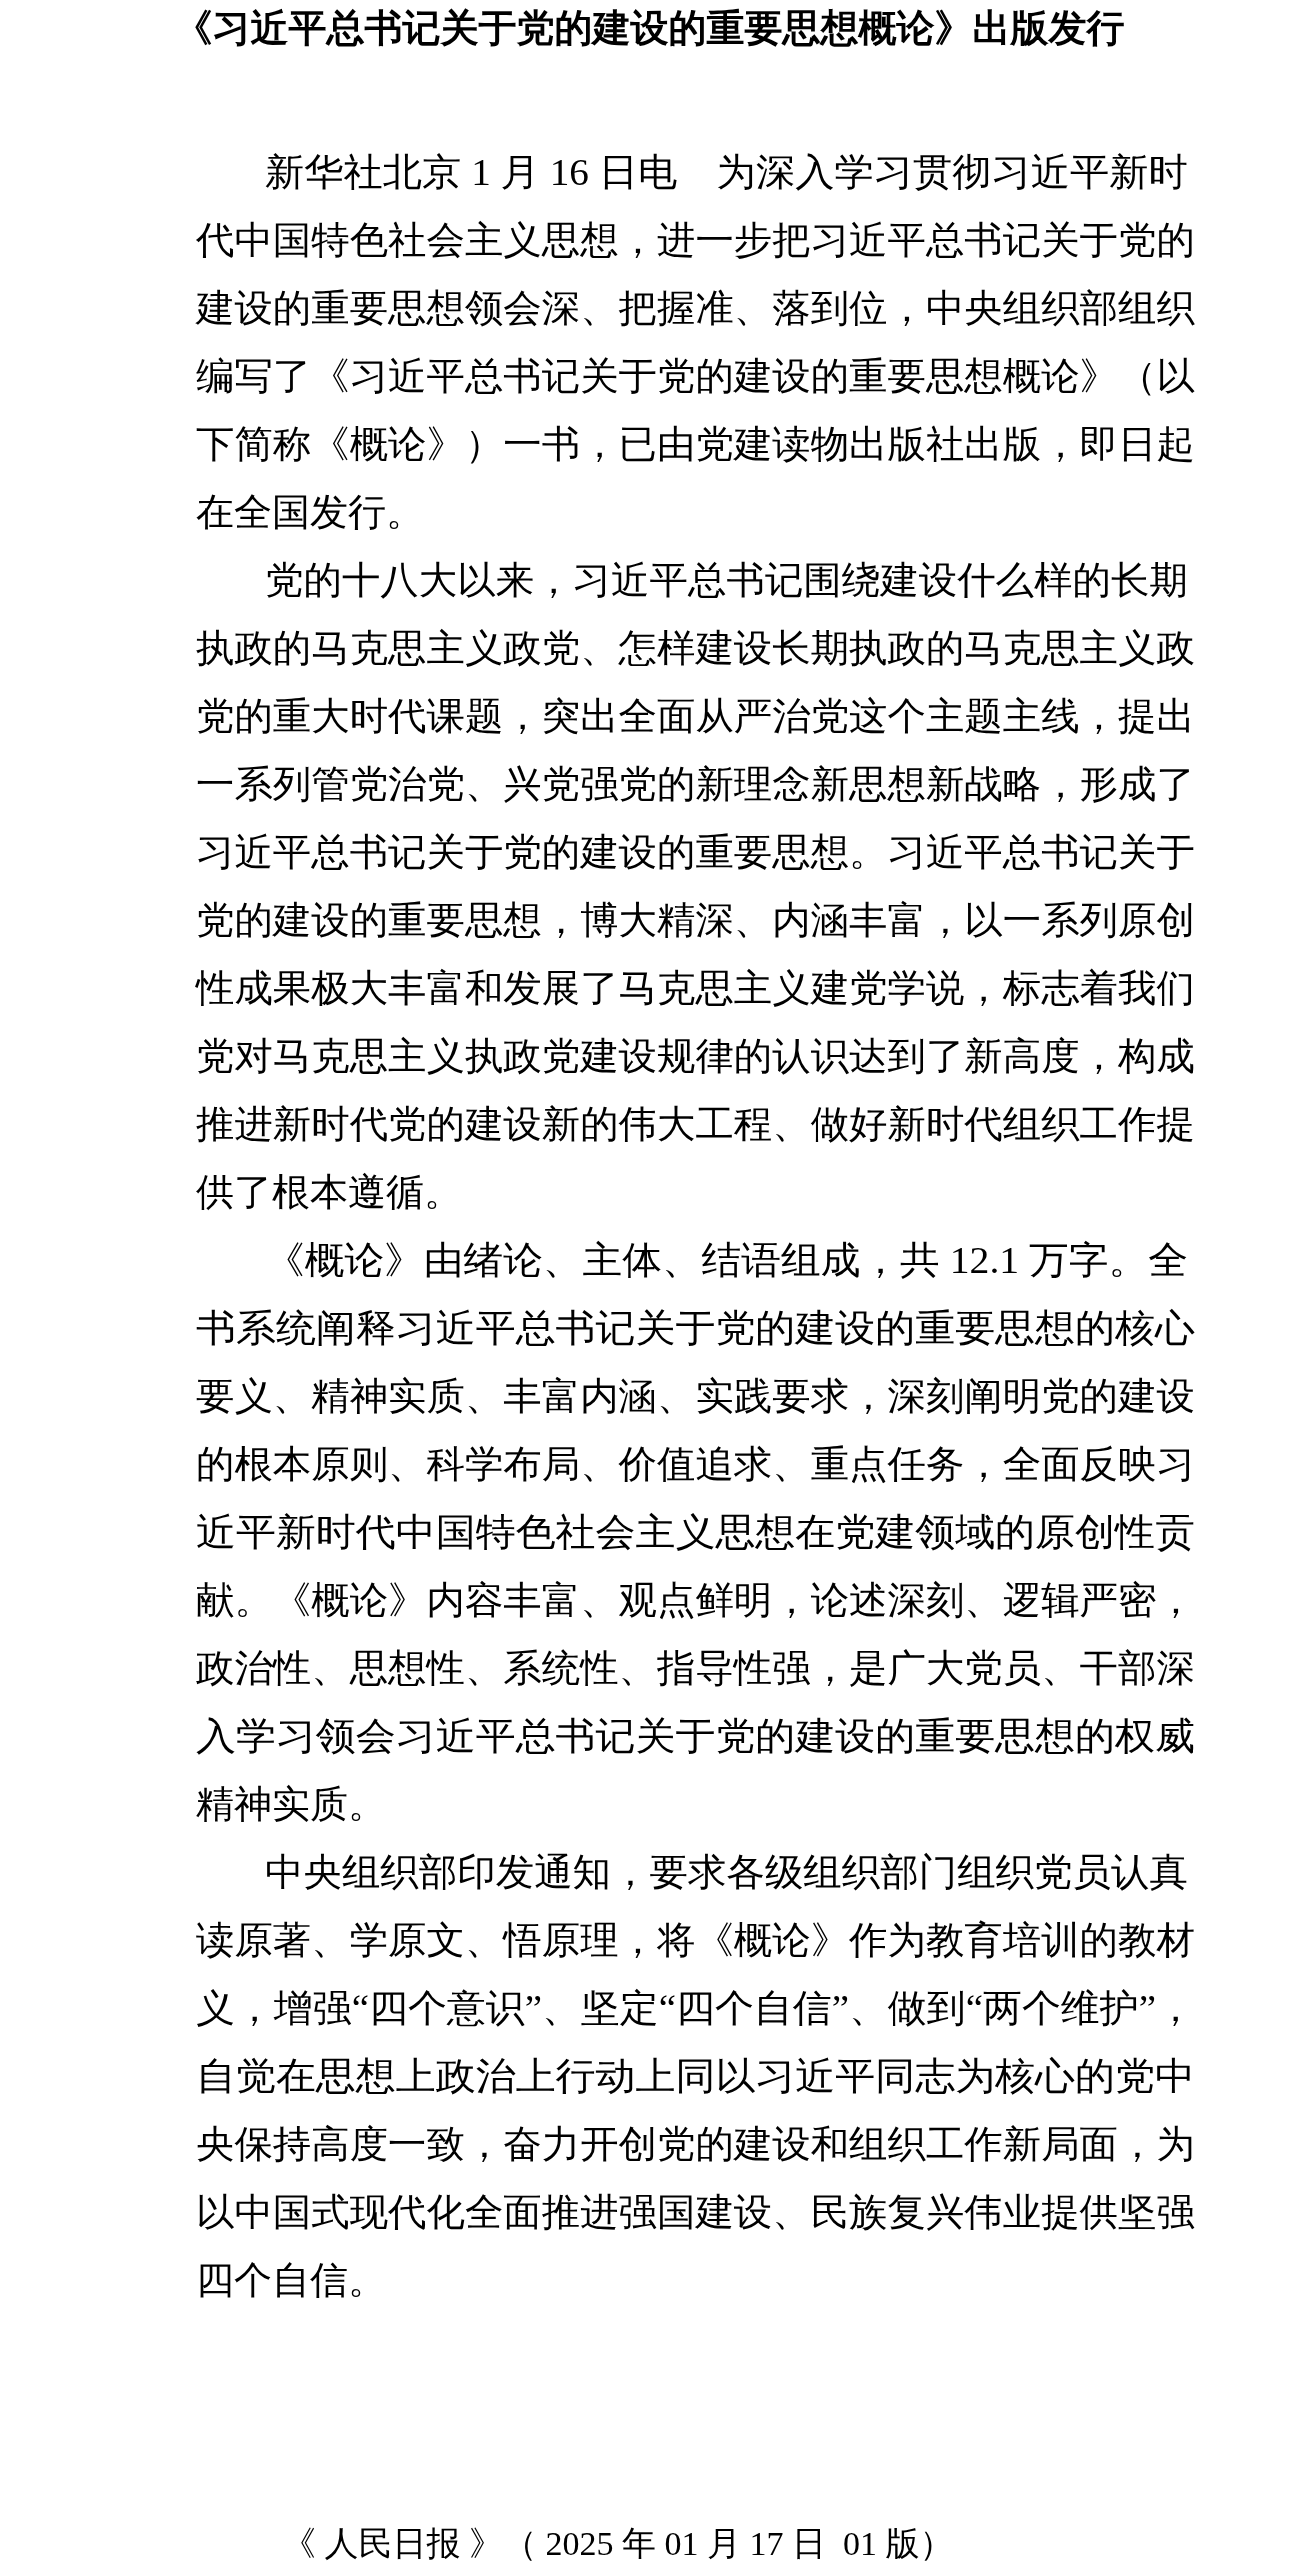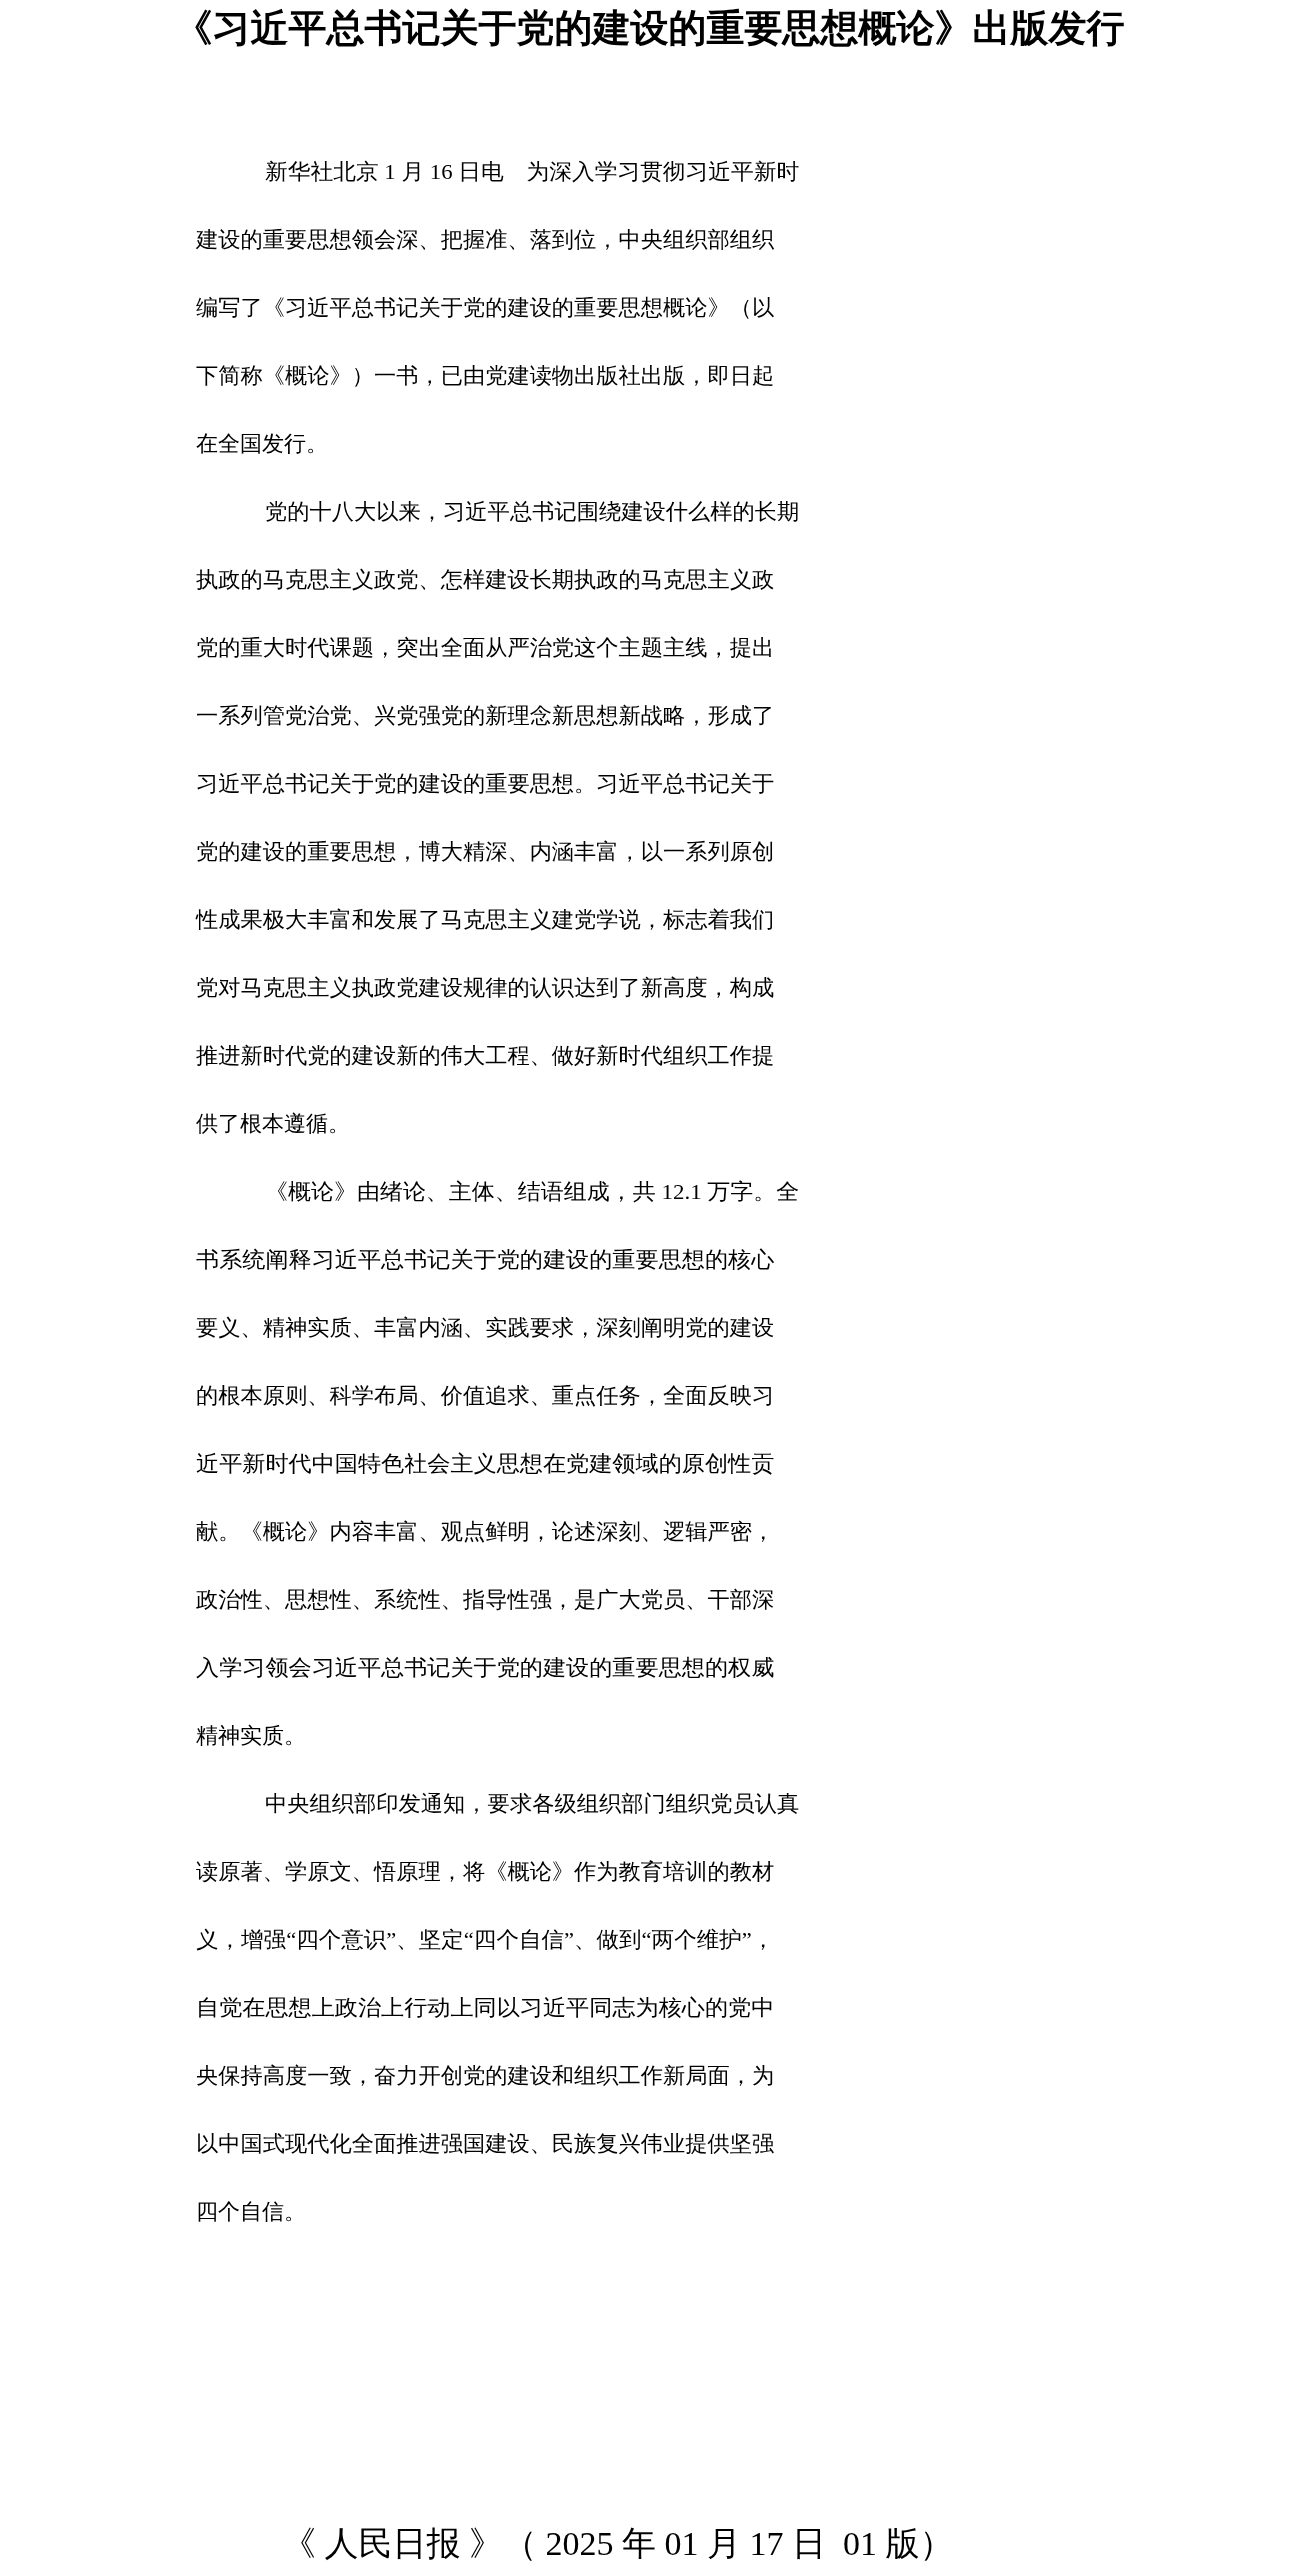--- a/index.html
+++ b/index.html
@@ -31,21 +31,21 @@
     font-weight: bold;
     line-height: 49px;
     letter-spacing: 0;
     white-space: pre;
   }
   .article-body {
     position: absolute;
     top: 138px;
     left: 196px;
     width: 904px;
-    font-size: 22px;
+    font-size: 38px;
   }
   .line {
     height: 68px;
     line-height: 68px;
     white-space: nowrap;
     overflow: visible;
   }
   .line-text {
     display: inline-block;
     transform-origin: 0 50%;
@@ -65,20 +65,21 @@
 </style>
 </head>
 <body style="background: rgb(255, 255, 255); color: rgb(0, 0, 0);">
 
 <div class="doc-page">
 
   <div class="doc-title">《习近平总书记关于党的建设的重要思想概论》出版发行</div>
 
   <div class="article-body">
       <div class="line indent"><span class="line-text" style="transform: scaleX(1.03343);">新华社北京 1 月 16 日电　为深入学习贯彻习近平新时</span></div>
+      <div class="line"><span class="line-text" style="transform: scaleX(1.01099);">代中国特色社会主义思想，进一步把习近平总书记关于党的</span></div>
       <div class="line"><span class="line-text" style="transform: scaleX(1.01099);">建设的重要思想领会深、把握准、落到位，中央组织部组织</span></div>
       <div class="line"><span class="line-text" style="transform: scaleX(1.01099);">编写了《习近平总书记关于党的建设的重要思想概论》（以</span></div>
       <div class="line"><span class="line-text" style="transform: scaleX(1.01099);">下简称《概论》）一书，已由党建读物出版社出版，即日起</span></div>
       <div class="line para-end"><span class="line-text">在全国发行。</span></div>
       <div class="line indent"><span class="line-text" style="transform: scaleX(1.0119);">党的十八大以来，习近平总书记围绕建设什么样的长期</span></div>
       <div class="line"><span class="line-text" style="transform: scaleX(1.01099);">执政的马克思主义政党、怎样建设长期执政的马克思主义政</span></div>
       <div class="line"><span class="line-text" style="transform: scaleX(1.01099);">党的重大时代课题，突出全面从严治党这个主题主线，提出</span></div>
       <div class="line"><span class="line-text" style="transform: scaleX(1.01099);">一系列管党治党、兴党强党的新理念新思想新战略，形成了</span></div>
       <div class="line"><span class="line-text" style="transform: scaleX(1.01099);">习近平总书记关于党的建设的重要思想。习近平总书记关于</span></div>
       <div class="line"><span class="line-text" style="transform: scaleX(1.01099);">党的建设的重要思想，博大精深、内涵丰富，以一系列原创</span></div>

